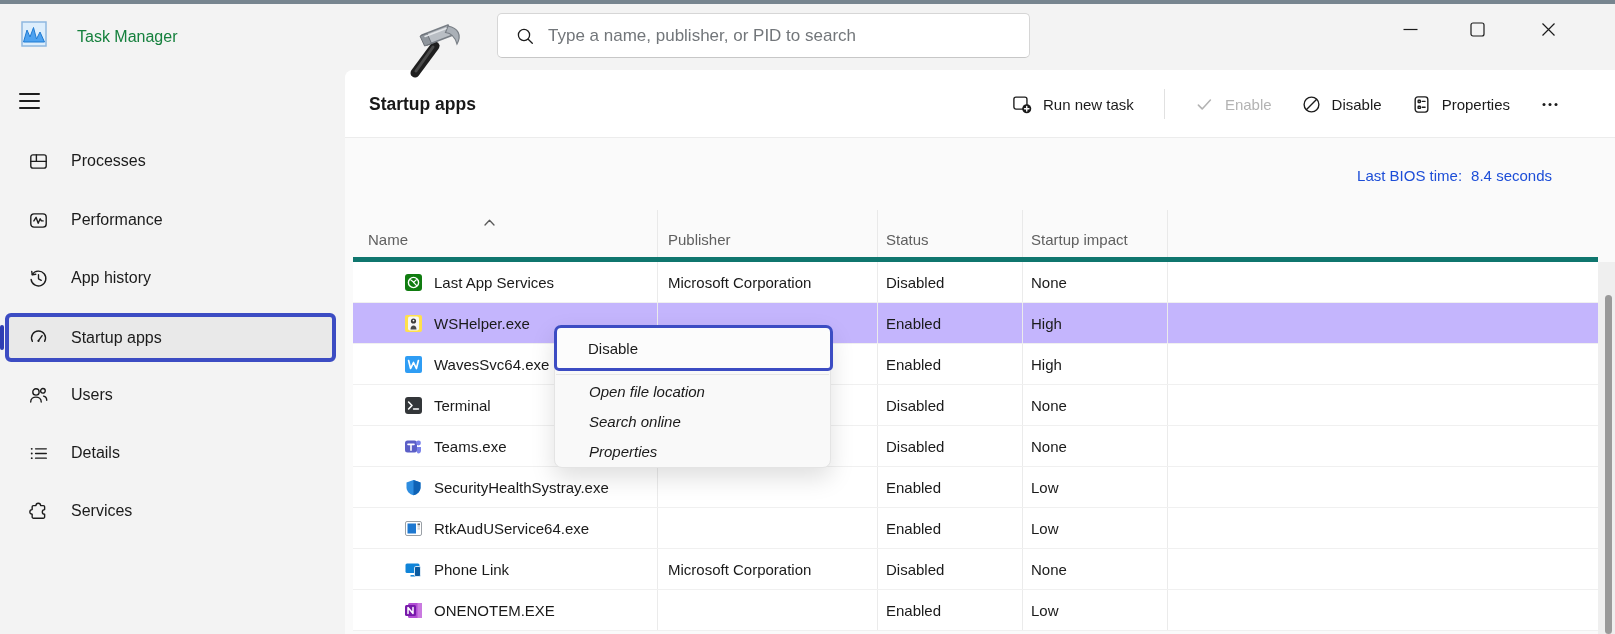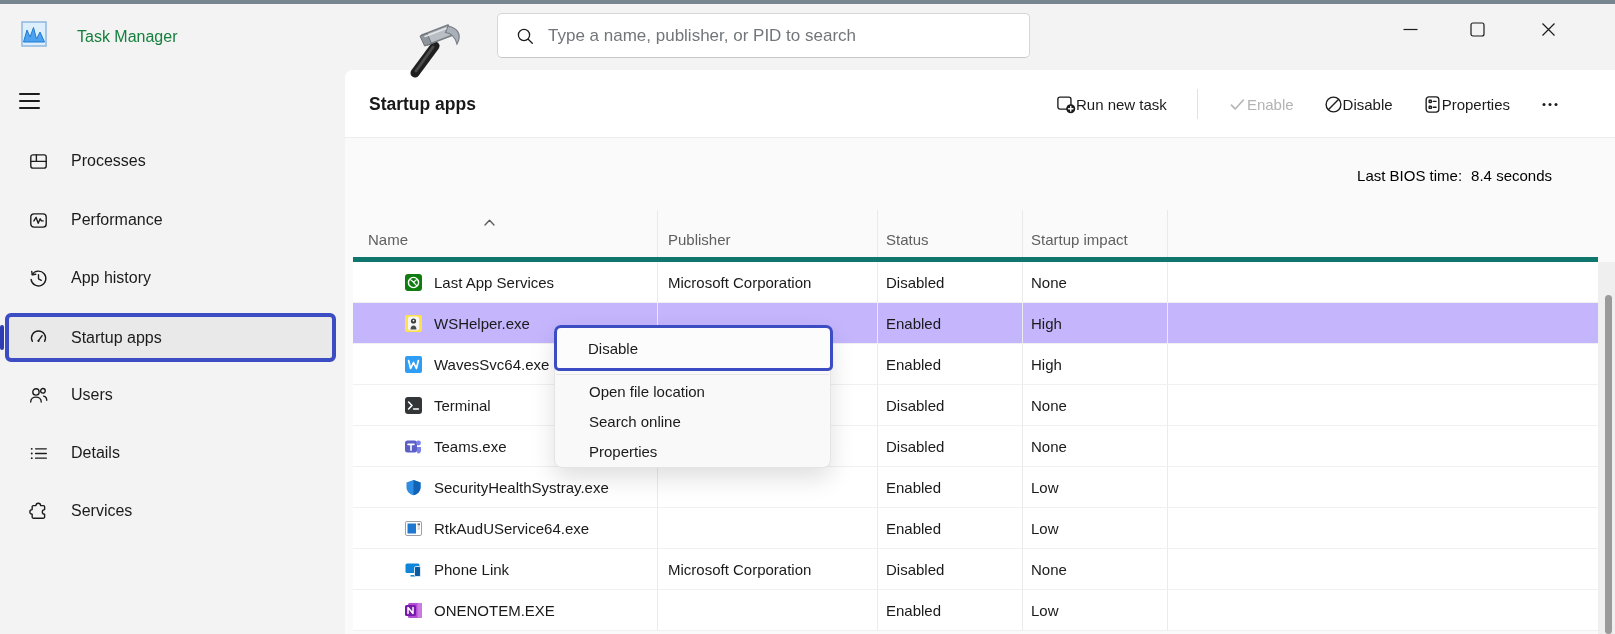--- a/index.html
+++ b/index.html
@@ -36,24 +36,24 @@
   .nav-item.selected { background:#e9e9e9; border:4px solid #3c4cc3; height:49px; }
   .nav-item.selected .nico { margin-left:19px; }
   .sel-pill { position:absolute; left:0; top:255px; width:4px; height:25px; background:#2e3db3; border-radius:2px; }
   .ni0{top:67px}.ni1{top:126px}.ni2{top:184px}.ni3{top:243px}.ni4{top:301px}.ni5{top:359px}.ni6{top:417px}
   .icon-stroke { stroke:#1c1c1c; fill:none; stroke-width:1.3; stroke-linecap:round; stroke-linejoin:round; }
   
   .panel { position:absolute; left:345px; top:70px; width:1270px; height:564px; background:#fafafa; border-top-left-radius:8px; }
   .panel-header { position:absolute; left:0; top:0; width:1270px; height:68px; background:#fff; border-top-left-radius:8px; border-bottom:1px solid #ececec; }
   .page-title { position:absolute; left:24px; top:0; height:68px; display:flex; align-items:center; font-size:17.5px; font-weight:700; color:#191919; }
   .toolbar { position:absolute; right:55px; top:0; height:68px; display:flex; align-items:center; gap:30px; }
-  .tb-btn { display:flex; align-items:center; font-size:15px; color:#1b1b1b; white-space:nowrap; }
+  .tb-btn { display:flex; align-items:center; gap:11px; font-size:15px; color:#1b1b1b; white-space:nowrap; }
   .tb-btn.disabled { color:#b3b3b3; }
   .tb-divider { width:1px; height:30px; background:#e1e1e1; }
-  .bios { position:absolute; right:63px; top:97px; font-size:15px; color:#000000; }
+  .bios { position:absolute; right:63px; top:97px; font-size:15px; color:#1d4ed8; }
   .bios .v { margin-left:9px; }
   
   .table { position:absolute; left:8px; top:140px; width:1245px; height:424px; overflow:hidden; }
   .t-header { display:grid; grid-template-columns:305px 220px 145px 145px 1fr; height:52px; border-bottom:5px solid #0f766e; }
   .t-header .hc { display:flex; align-items:flex-end; padding-bottom:9px; font-size:15px; color:#5f5f5f; border-right:1px solid #e9e9e9; position:relative; }
   .t-header .hc.f { border-right:none; }
   .hc.name { padding-left:15px; }
   .hc.pub  { padding-left:10px; }
   .hc.st, .hc.imp { padding-left:8px; }
   .sort-caret { position:absolute; left:130px; top:8px; }
@@ -68,21 +68,21 @@
   
   .sb-gutter { position:absolute; left:1598px; top:262px; width:17px; height:372px; background:#efefef; }
   .sb-thumb { position:absolute; left:1605px; top:295px; width:7px; height:339px; background:#9a9a9a; border-radius:4px; }
   
   .ctx { position:absolute; left:554px; top:325px; width:277px; height:143px; background:#f9f9f9;
          border:1px solid #e4e4e4; border-radius:8px; box-shadow:0 10px 24px rgba(0,0,0,.13); z-index:50; }
   .ctx-focus { position:absolute; left:-1px; top:-1px; width:279px; height:46px; background:#fcfcfc;
                border:3px solid #3c4cc3; border-radius:7px 7px 5px 5px; display:flex; align-items:center;
                padding-left:31px; font-size:15px; color:#1a1a1a; }
   .ctx-sep { position:absolute; left:1px; top:48px; width:273px; height:1px; background:#e6e6e6; }
-  .ctx-item { position:absolute; left:0; width:275px; height:30px; display:flex; align-items:center; padding-left:34px; font-size:15px; color:#1a1a1a; }
+  .ctx-item { position:absolute; left:0; width:275px; height:30px; display:flex; align-items:center; padding-left:34px; font-size:15px; color:#1a1a1a;font-style:italic; }
   .ci1{top:50px}.ci2{top:80px}.ci3{top:110px}
   
   .hammer { position:absolute; left:398px; top:22px; z-index:200; pointer-events:none; }
 </style>
 </head>
 <body>
 
 <div class="top-strip"></div>
 
 <div class="titlebar">

